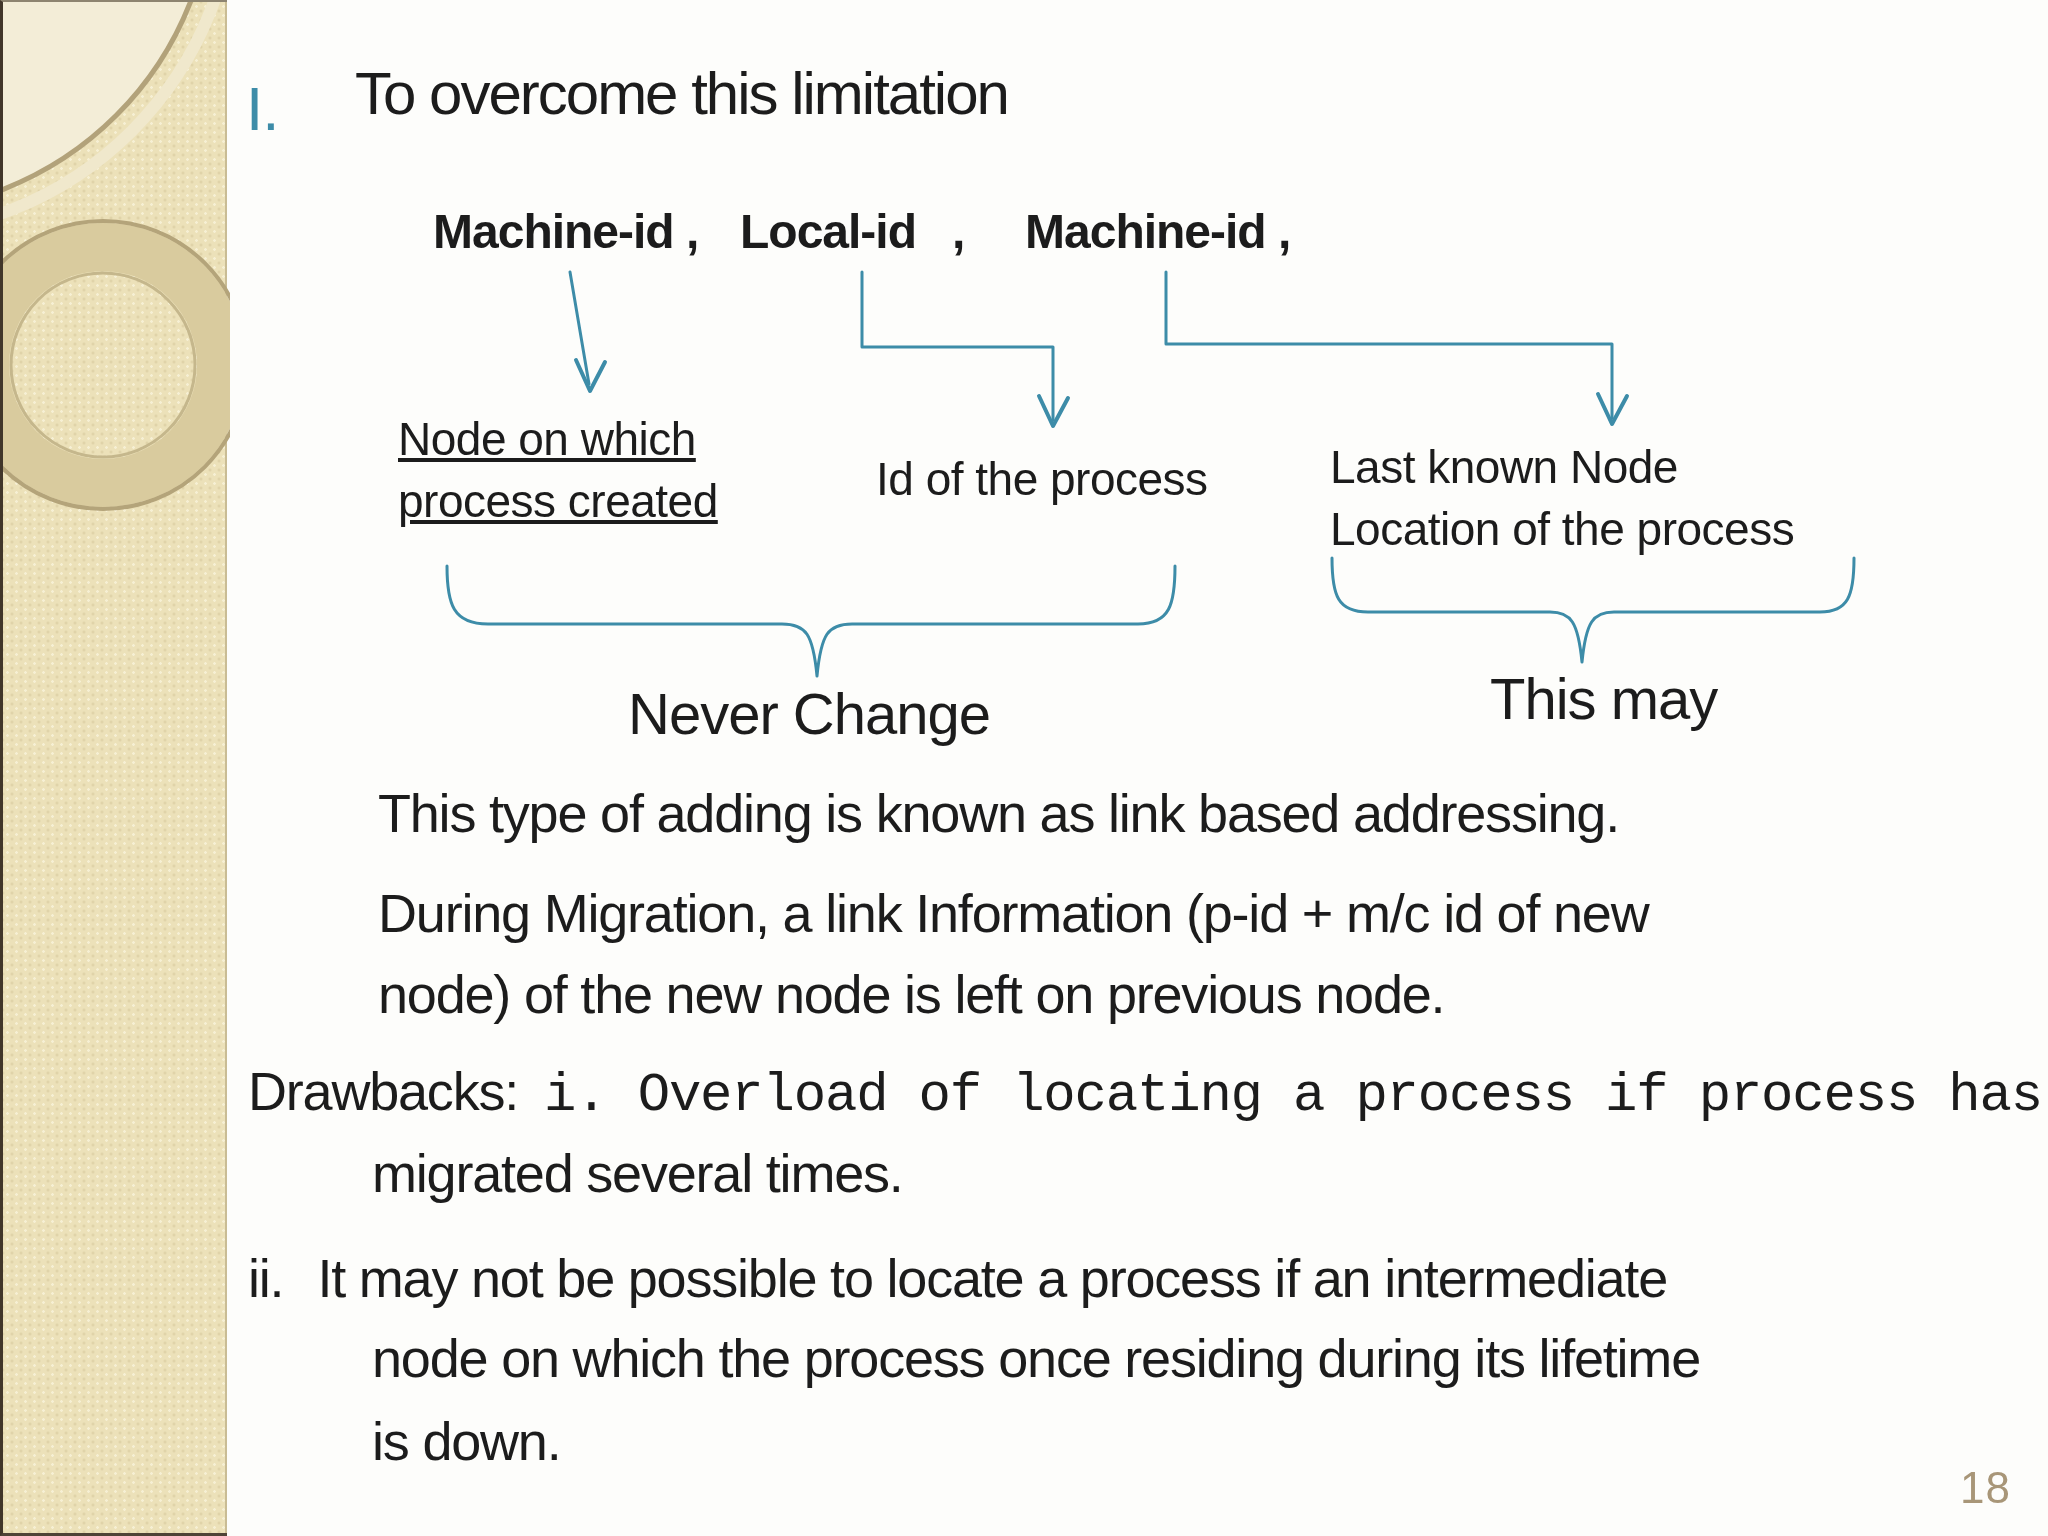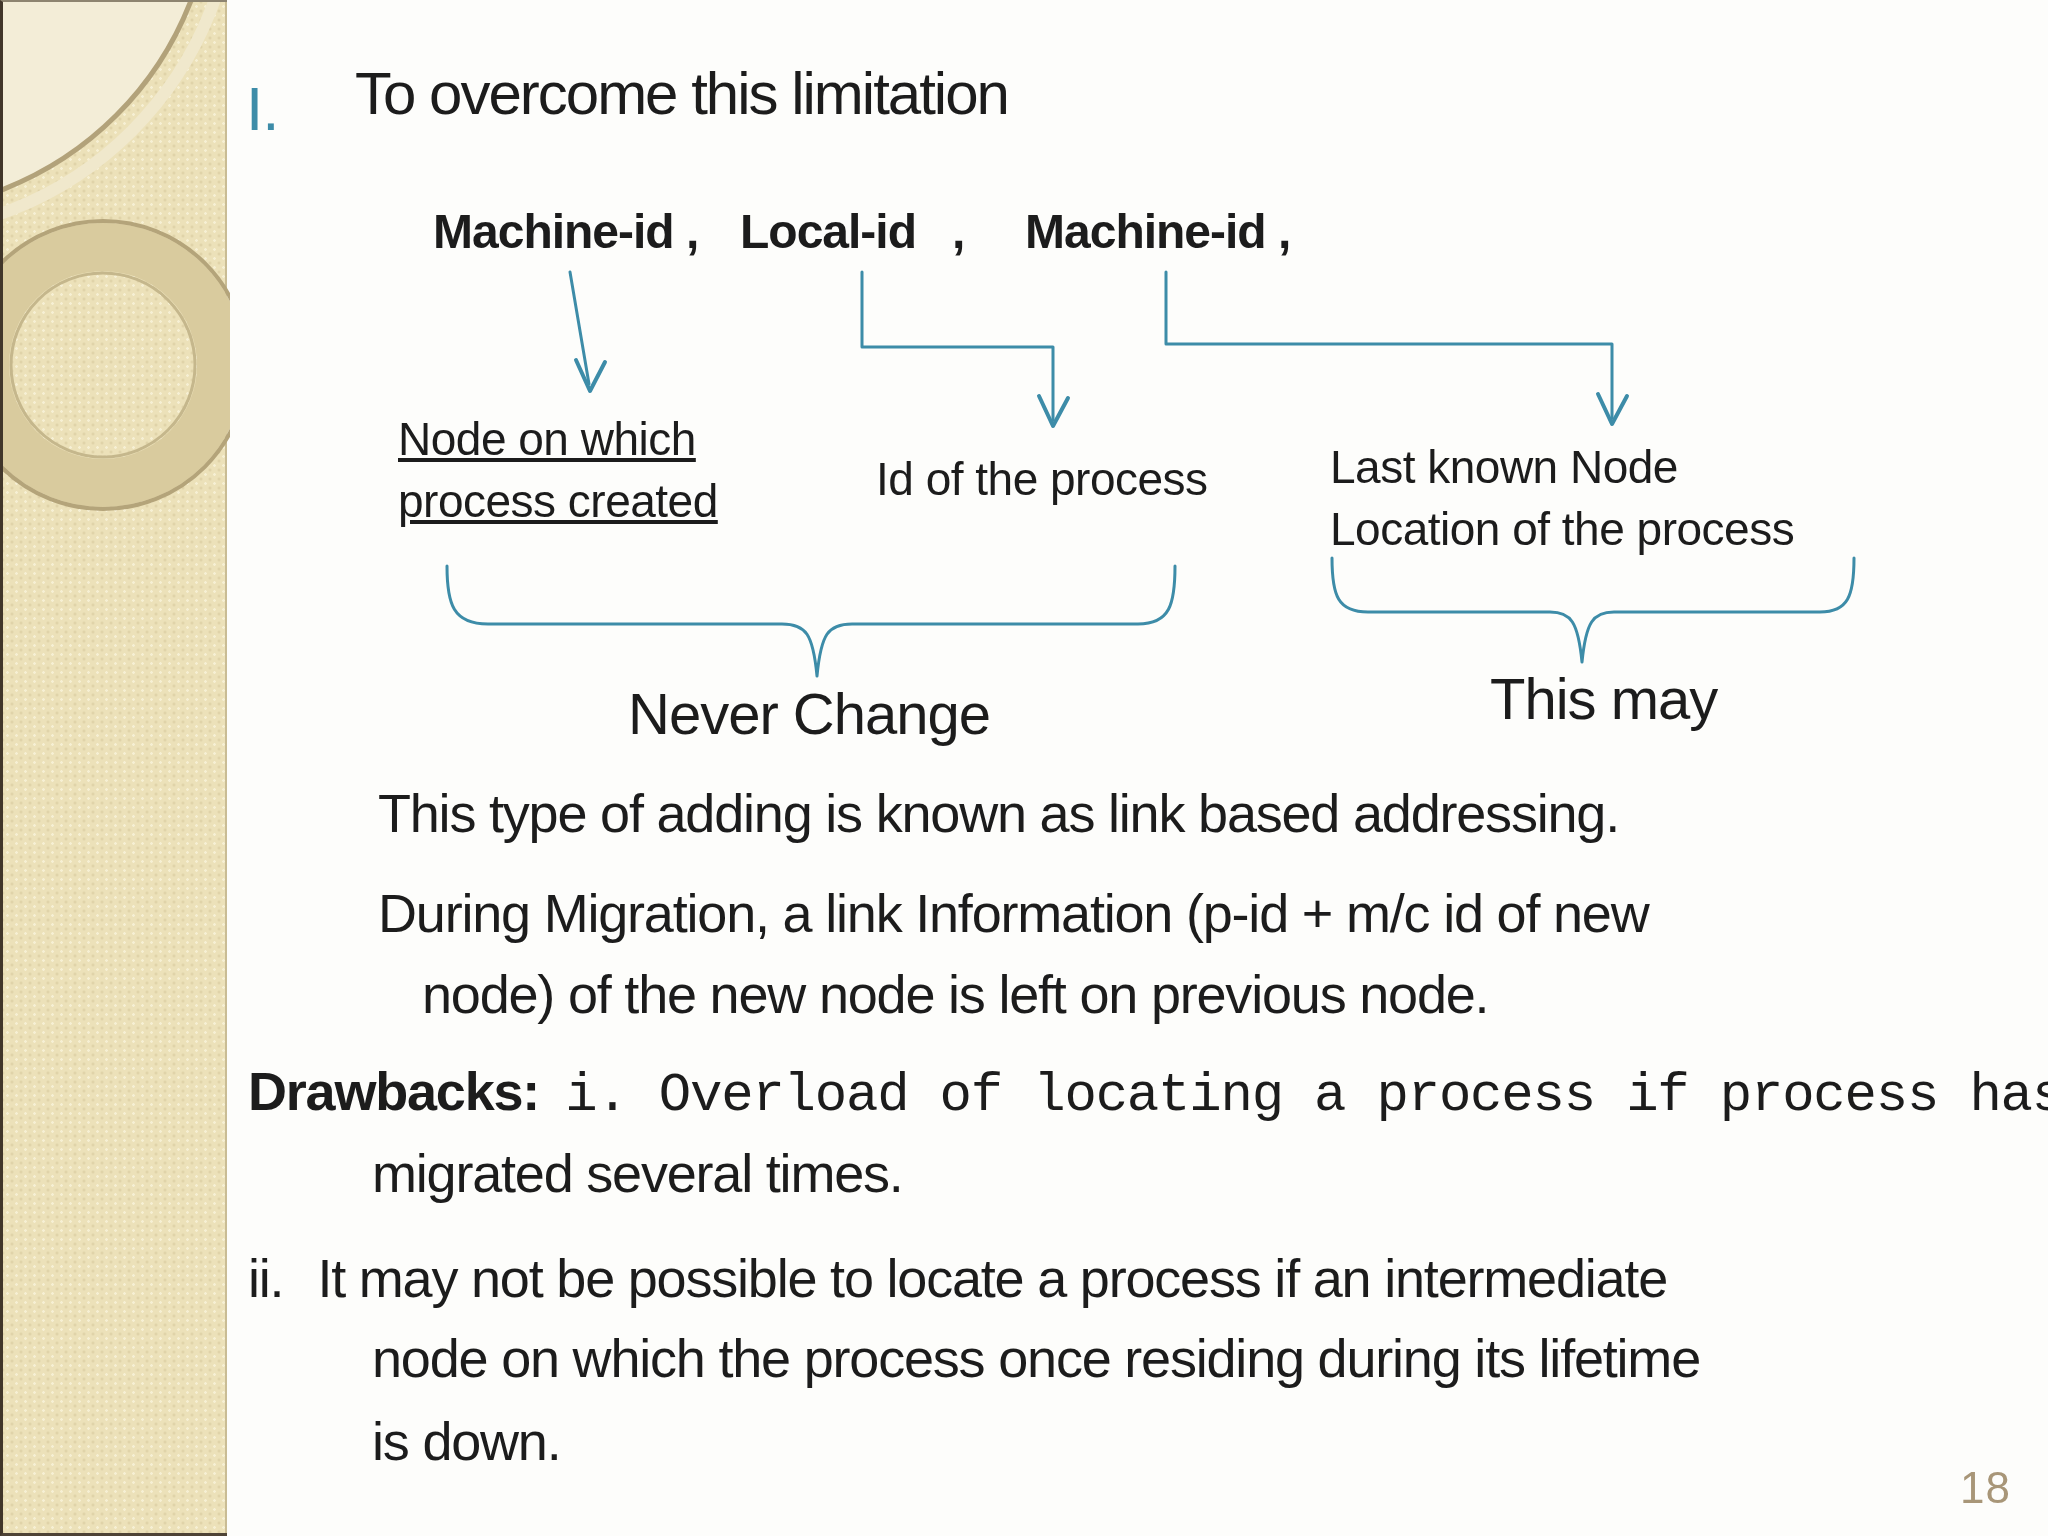--- a/index.html
+++ b/index.html
@@ -35,29 +35,29 @@
   .dlabel{font-size:46px;letter-spacing:-.5px;line-height:62px;}
   .dlabel.l1{left:398px;top:408px;text-decoration:underline;}
   .dlabel.l2{left:876px;top:448px;}
   .dlabel.l3{left:1330px;top:436px;}
   .caption{font-size:58px;letter-spacing:-1px;}
   .caption.left{left:628px;top:683px;}
   .caption.right{left:1490px;top:668px;}
   .body-line{font-size:54px;letter-spacing:-1.2px;}
   .b1{left:378px;top:785px;}
   .b2{left:378px;top:885px;}
-  .b3{left:378px;top:966px;margin-left:44px;}
+  .b3{left:378px;top:966px;}
   .b4{left:248px;top:1063px;}
   .b4 .rest{margin-left:26px;font-family:Liberation Mono, monospace;}
   .b5{left:372px;top:1145px;}
   .b6{left:248px;top:1250px;}
   .b6 .rest{margin-left:34px;}
   .b7{left:372px;top:1330px;}
   .b8{left:372px;top:1413px;}
-  .bold{font-weight:bold;margin-top:37px;}
+  .bold{font-weight:normal;margin-top:37px;}
   .pagenum{left:1960px;top:1465px;font-size:44px;color:var(--pagenum,#a89678);letter-spacing:1px;}
   .overlay{position:absolute;left:0;top:0;width:2048px;height:1536px;pointer-events:none;}
 </style>
 </head>
 <body>
 
 <div class="slide">
 
   <div class="sidebar">
     <svg width="227" height="1536" viewBox="0 0 227 1536">

